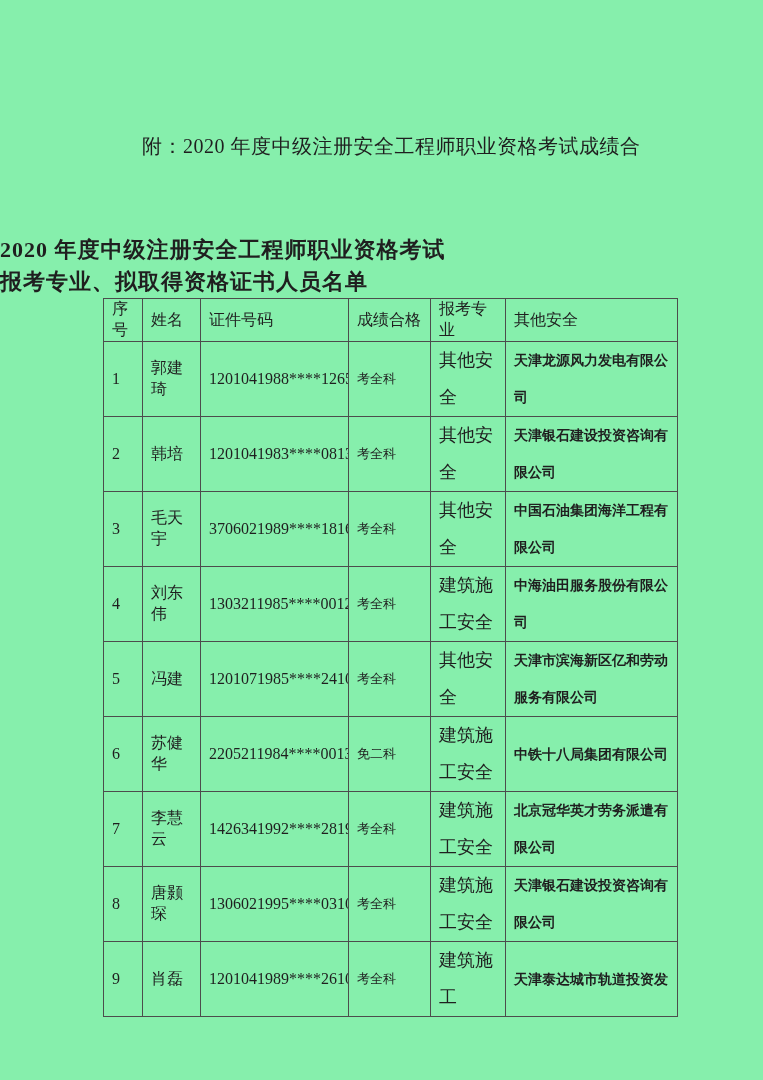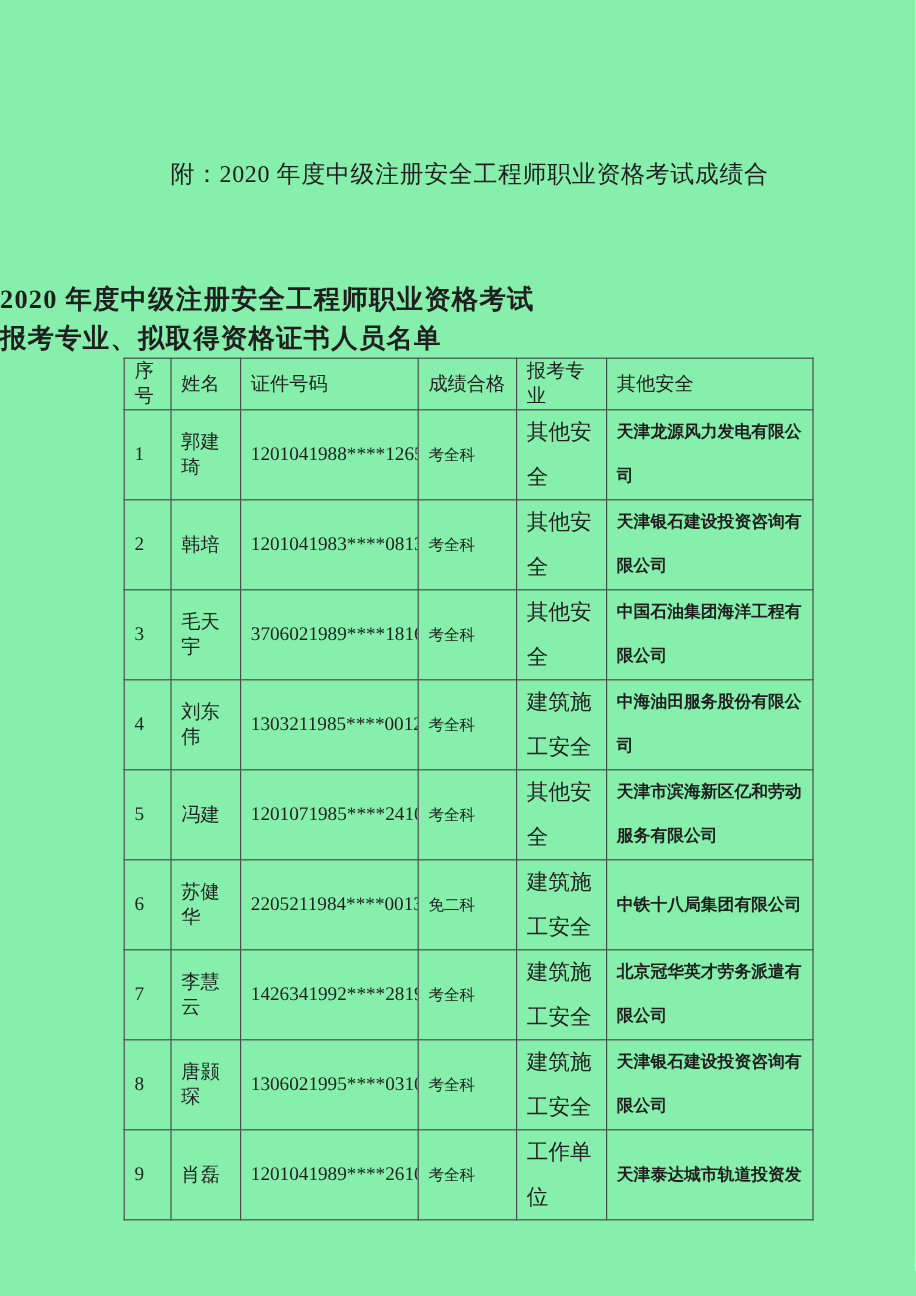--- a/index.html
+++ b/index.html
@@ -165,19 +165,19 @@
           <td class="col-2">1306021995****0310</td>
           <td class="col-3">考全科</td>
           <td class="col-4">建筑施工安全</td>
           <td class="col-5">天津银石建设投资咨询有限公司</td>
         </tr>
         <tr class="last-row">
           <td class="col-0">9</td>
           <td class="col-1">肖磊</td>
           <td class="col-2">1201041989****2610</td>
           <td class="col-3">考全科</td>
-          <td class="col-4">工作单位</td>
+          <td class="col-4">建筑施工</td>
           <td class="col-5">天津泰达城市轨道投资发</td>
         </tr>
       </tbody>
   </table>
 
 </div>
 
 </body></html>

